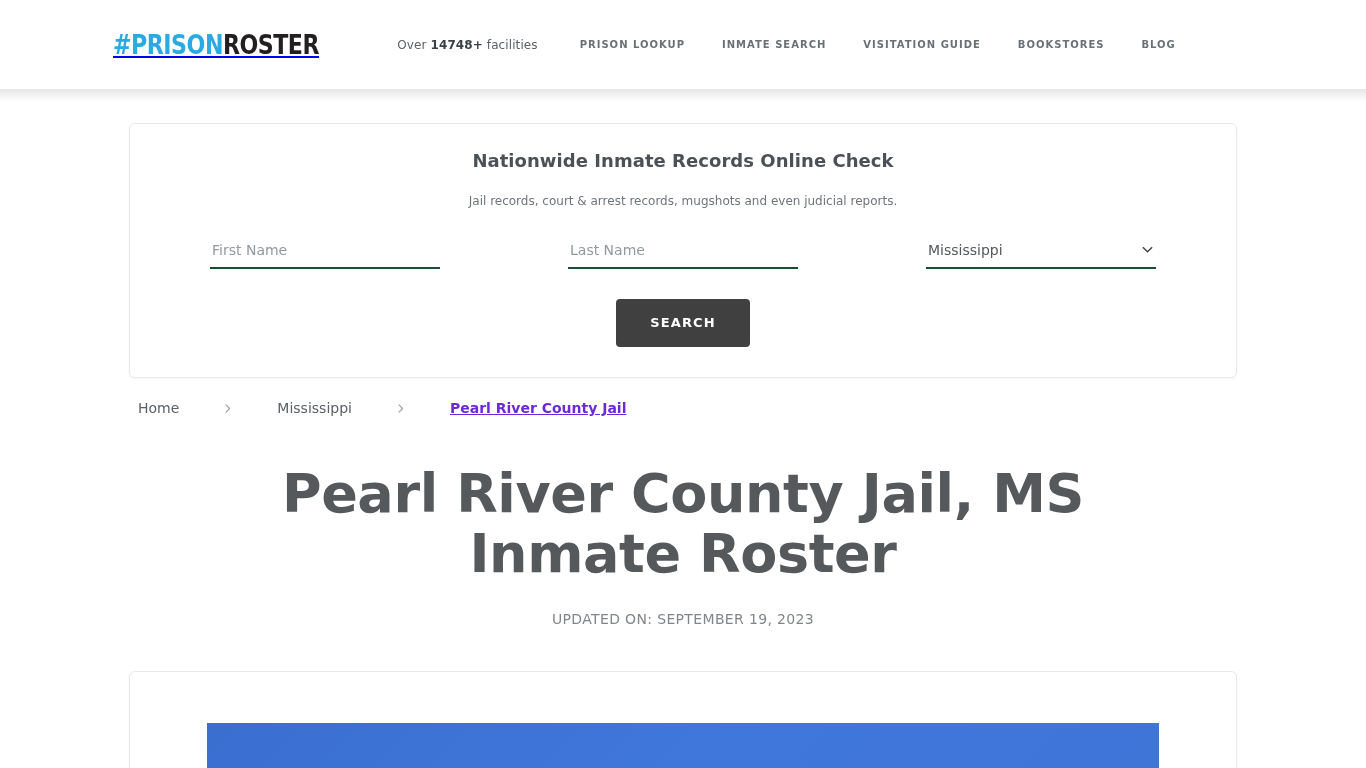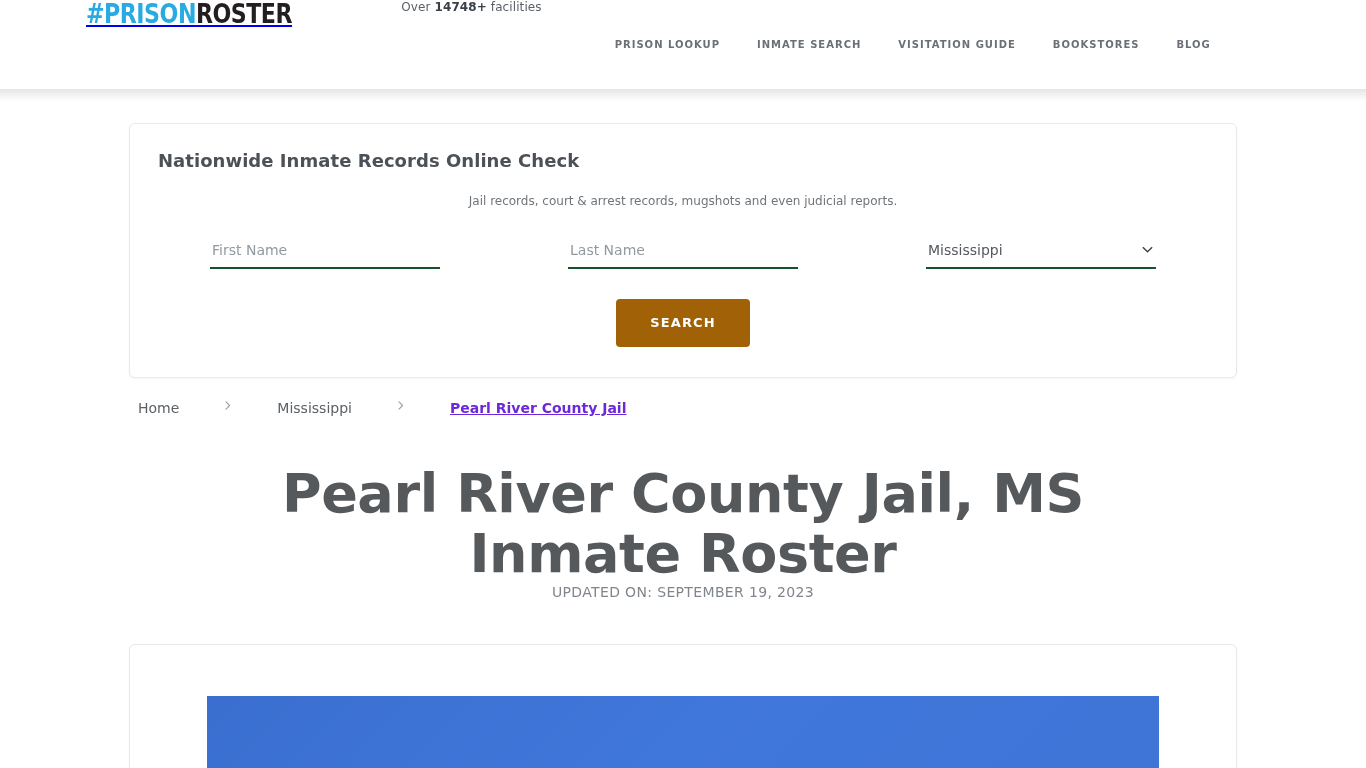--- a/index.html
+++ b/index.html
@@ -13,23 +13,23 @@
     font-family: "DejaVu Sans", "Liberation Sans", sans-serif;
   }
 
   
   .site-header {
     position: relative;
     width: 100%;
     height: 89px;
     background: #ffffff;
     display: flex;
-    padding-left: 86px;
+    align-items: center;
+    padding-left: 113px;
     z-index: 5;
-    gap: 31px;
   }
   .site-header::after {
     content: "";
     position: absolute;
     left: 0; right: 0; top: 89px;
     height: 12px;
     background: linear-gradient(to bottom, rgba(0,0,0,0.10), rgba(0,0,0,0));
     pointer-events: none;
   }
 
@@ -87,20 +87,21 @@
   
   .search-card {
     margin-top: 34px;
     background: #ffffff;
     border: 1px solid #e8e9ea;
     border-radius: 6px;
     box-shadow: 0 1px 3px rgba(0,0,0,0.04);
     padding: 26px 28px 30px 28px;
   }
   .search-title {
+    text-align: center;
     font-size: 18px;
     font-weight: 700;
     color: #4b5156;
     margin: 0;
     letter-spacing: 0.05px;
   }
   .search-sub {
     text-align: center;
     font-size: 12px;
     color: #6f757b;
@@ -146,40 +147,40 @@
     width: 11px;
     height: 11px;
     pointer-events: none;
   }
   .select-chevron svg { display: block; }
 
   .btn-row { text-align: center; margin-top: 30px; }
   .search-button {
     display: inline-block;
     border: none;
-    background: #a16207;
+    background: #404040;
     color: #ffffff;
     font-family: "DejaVu Sans", "Liberation Sans", sans-serif;
     font-size: 13px;
     font-weight: 700;
     letter-spacing: 1.1px;
     text-transform: uppercase;
     padding: 0 34px;
     height: 48px;
     line-height: 48px;
     border-radius: 4px;
     cursor: pointer;
     text-align: center;
   }
 
   
   .breadcrumb {
     margin-top: 22px;
     display: flex;
-    align-items: flex-start;
+    align-items: center;
     font-size: 14px;
     padding-left: 9px;
     gap: 36px;
   }
   .crumb-link {
     color: #5b6167;
     text-decoration: none;
     cursor: pointer;
   }
   .crumb-sep {
@@ -201,20 +202,21 @@
     font-size: 54px;
     line-height: 60px;
     font-weight: 700;
     color: #56595b;
     letter-spacing: -0.4px;
     max-width: 900px;
     margin-left: auto;
     margin-right: auto;
   }
   .updated-on {
+    margin-top: 27px;
     font-size: 14px;
     letter-spacing: 0.35px;
     color: #80868c;
     text-transform: uppercase;
   }
 
   
   .content-card {
     margin-top: 44px;
     background: #ffffff;

